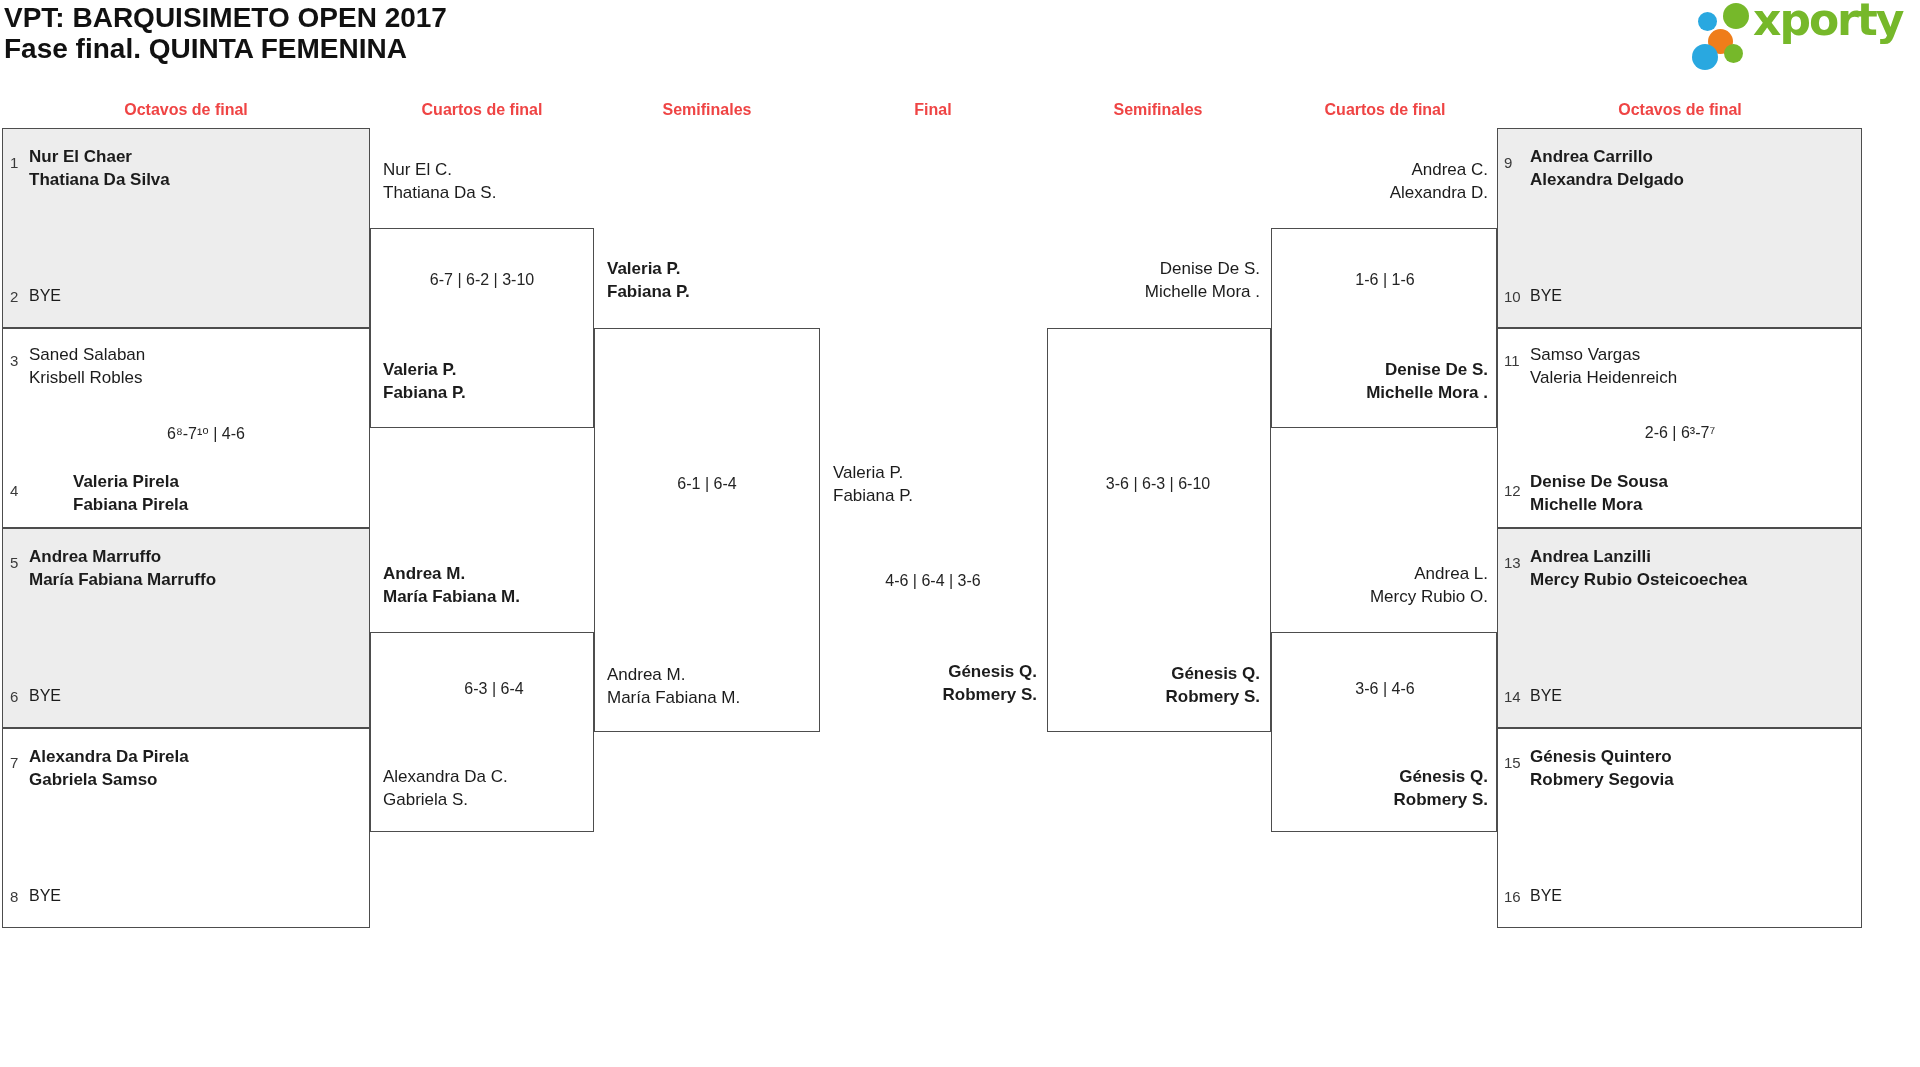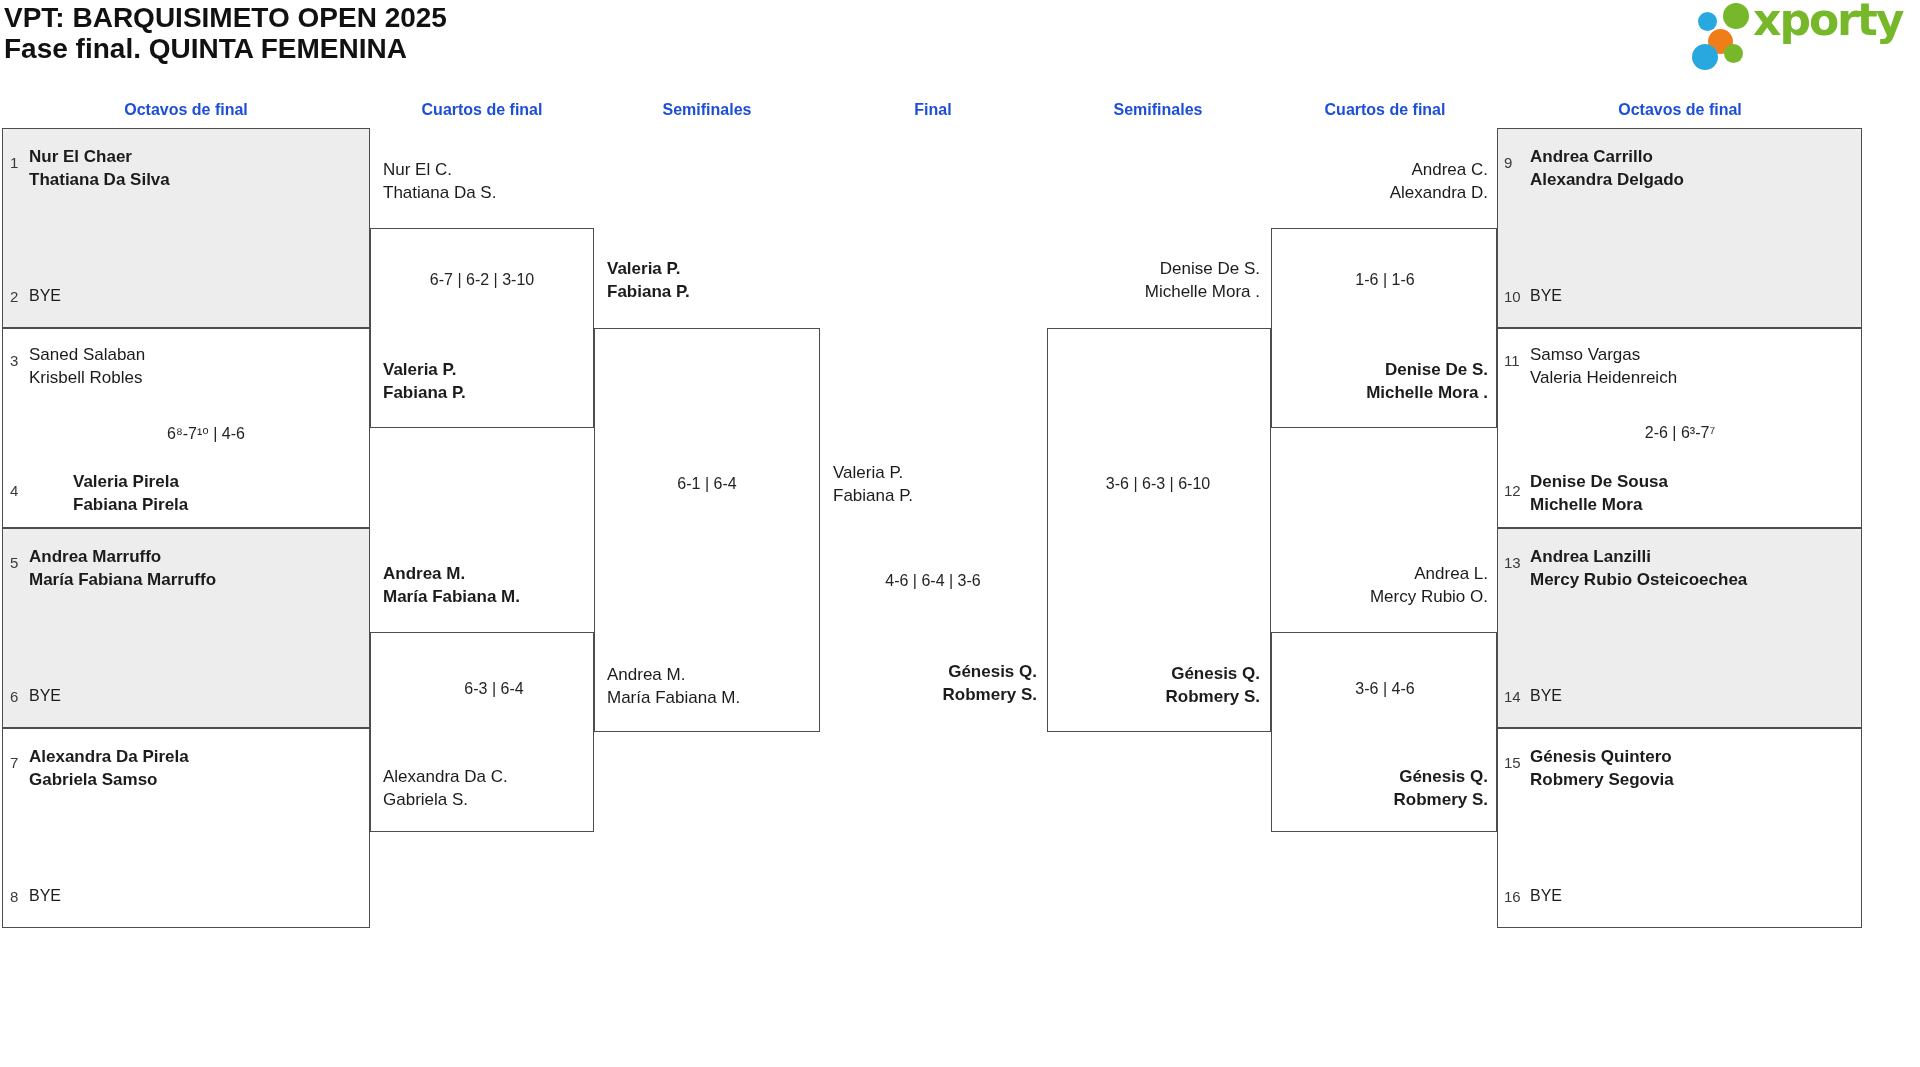--- a/index.html
+++ b/index.html
@@ -7,40 +7,40 @@
          font-family:"Liberation Sans","DejaVu Sans",sans-serif;color:#1c1c1c;}
 
   .title1{position:absolute;left:4px;top:2px;font-size:28px;line-height:31px;font-weight:700;color:#111;white-space:nowrap;}
   .title2{position:absolute;left:4px;top:33px;font-size:28px;line-height:31px;font-weight:700;color:#111;white-space:nowrap;}
 
   .logo{position:absolute;left:1688px;top:2px;width:228px;height:66px;}
   .dot{position:absolute;border-radius:50%;}
   .logo-text{position:absolute;left:65px;top:-8px;font-size:44px;font-weight:800;letter-spacing:-2px;
              color:#76b82a;font-family:"DejaVu Sans","Liberation Sans",sans-serif;}
 
-  .round-header{position:absolute;top:101px;transform:translateX(-50%);font-size:16px;font-weight:600;color:#1d4ed8;white-space:nowrap;}
+  .round-header{position:absolute;top:101px;transform:translateX(-50%);font-size:16px;font-weight:600;color:#ef4444;white-space:nowrap;}
 
   .box{position:absolute;border:1px solid #4d4d4d;box-sizing:border-box;background:transparent;}
   .box.gray{background:#ededed;}
 
   .entry{position:absolute;font-size:17px;line-height:23px;white-space:nowrap;color:#1c1c1c;}
   .entry span{display:block;}
   .entry.bold{font-weight:700;}
   .entry.right{text-align:right;}
 
   .seed{position:absolute;font-size:15px;color:#3a3a3a;white-space:nowrap;}
   .bye{position:absolute;font-size:16px;color:#1c1c1c;white-space:nowrap;}
   .score{position:absolute;transform:translateX(-50%);font-size:16px;color:#242424;white-space:nowrap;}
 </style>
 </head>
 <body>
 
 <div class="stage">
 
-  <div class="title1">VPT: BARQUISIMETO OPEN 2025</div>
+  <div class="title1">VPT: BARQUISIMETO OPEN 2017</div>
   <div class="title2">Fase final. QUINTA FEMENINA</div>
 
   <div class="logo">
     <span class="dot" style="left:10px;top:10px;width:19px;height:19px;background:#29a8e0;"></span>
     <span class="dot" style="left:35px;top:1px;width:26px;height:26px;background:#76b82a;"></span>
     <span class="dot" style="left:20px;top:27px;width:25px;height:25px;background:#ef7d1a;"></span>
     <span class="dot" style="left:4px;top:42px;width:26px;height:26px;background:#29a8e0;"></span>
     <span class="dot" style="left:36px;top:42px;width:19px;height:19px;background:#76b82a;"></span>
     <span class="logo-text">xporty</span>
   </div>

